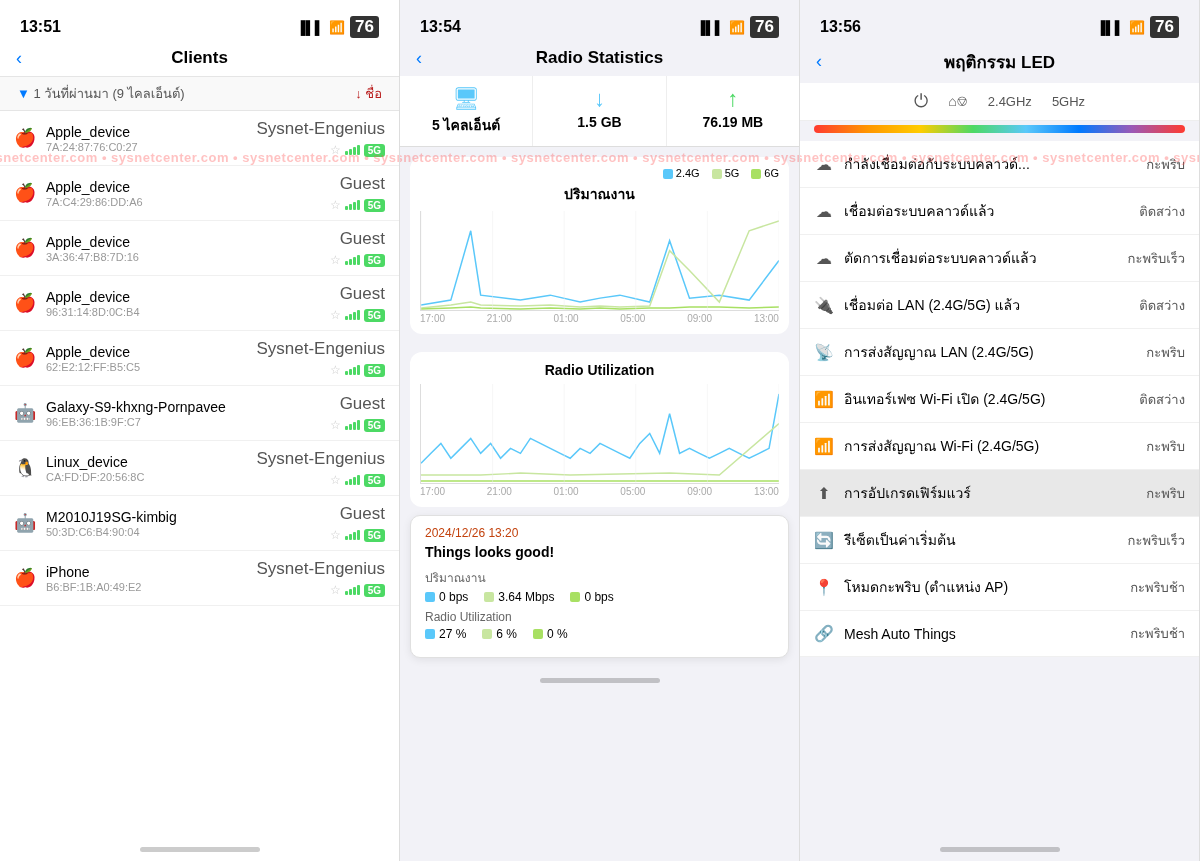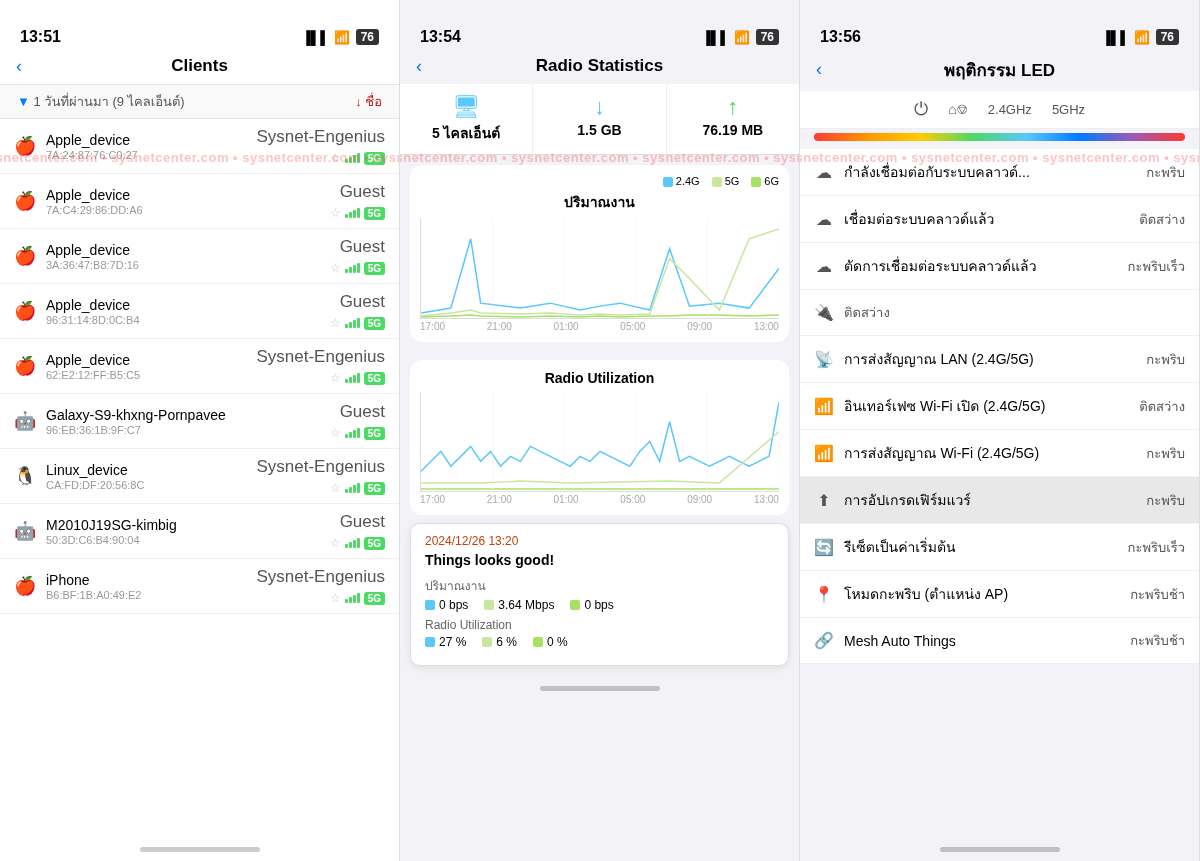--- a/index.html
+++ b/index.html
@@ -21,32 +21,32 @@
       flex-direction: column;
       border-right: 1px solid #ddd;
       position: relative;
     }
 
     
     .status-bar {
       display: flex;
       justify-content: space-between;
       align-items: center;
-      padding: 28px 20px 6px;
+      padding: 16px 20px 6px;
       font-size: 15px;
       font-weight: 600;
     }
     .status-time { font-size: 16px; font-weight: 700; }
     .status-icons { display: flex; align-items: center; gap: 5px; font-size: 13px; }
     .battery-badge {
       background: #333;
       color: #fff;
       border-radius: 3px;
       padding: 1px 5px;
-      font-size: 12px;
+      font-size: 17px;
       font-weight: 700;
     }
 
     
     .nav-bar {
       display: flex;
       align-items: center;
       justify-content: center;
       padding: 4px 16px 8px;
       position: relative;
@@ -660,20 +660,21 @@
     <div class="led-item-name">เชื่อมต่อระบบคลาวด์แล้ว</div>
     <div class="led-item-action">ติดสว่าง</div>
   </div>
       <div class="led-item">
     <div class="led-item-icon">☁</div>
     <div class="led-item-name">ตัดการเชื่อมต่อระบบคลาวด์แล้ว</div>
     <div class="led-item-action">กะพริบเร็ว</div>
   </div>
       <div class="led-item">
     <div class="led-item-icon">🔌</div>
+    <div class="led-item-name">เชื่อมต่อ LAN (2.4G/5G) แล้ว</div>
     <div class="led-item-action">ติดสว่าง</div>
   </div>
       <div class="led-item">
     <div class="led-item-icon">📡</div>
     <div class="led-item-name">การส่งสัญญาณ LAN (2.4G/5G)</div>
     <div class="led-item-action">กะพริบ</div>
   </div>
       <div class="led-item">
     <div class="led-item-icon">📶</div>
     <div class="led-item-name">อินเทอร์เฟซ Wi-Fi เปิด (2.4G/5G)</div>

